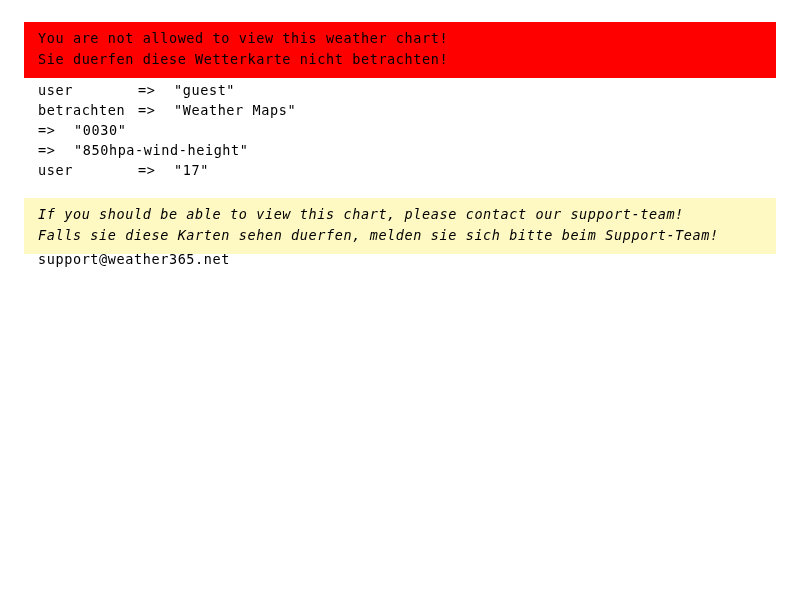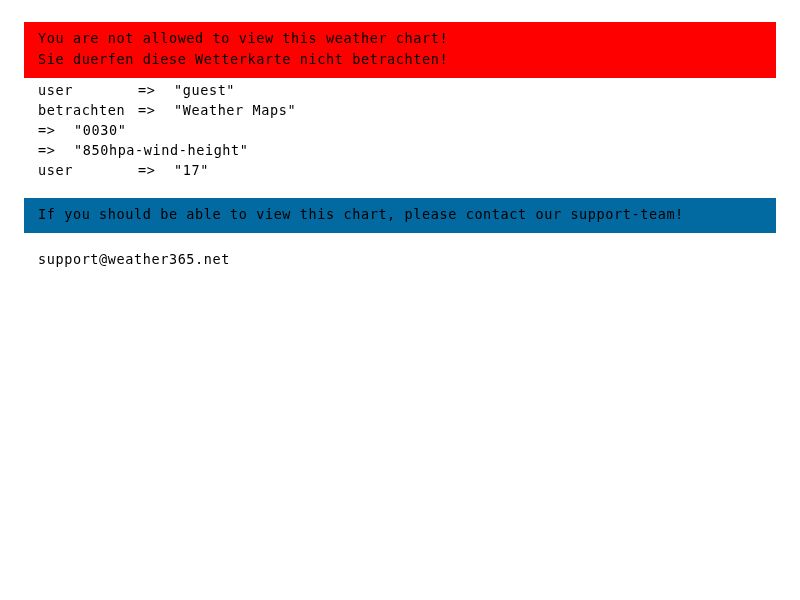--- a/index.html
+++ b/index.html
@@ -27,22 +27,23 @@
     box-sizing: border-box;
     padding: 6px 14px 8px 14px;
   }
   .banner-error {
     top: 22px;
     background: #ff0000;
     color: #000000;
   }
   .banner-ok {
     top: 198px;
-    background: #0369a1;
+    background: #fef9c3;
     color: #000000;
+    font-style: italic;
   }
   .banner-line {
     font-size: 13.5px;
     line-height: 21px;
     letter-spacing: 0.6px;
     white-space: pre;
   }
   .params {
     position: absolute;
     left: 38px;
@@ -112,19 +113,20 @@
     </div>
     <div class="param-row">
       <span class="param-key">user</span>
       <span class="param-arrow">=&gt;</span>
       <span class="param-val">"17"</span>
     </div>
   </div>
 
   <div class="banner banner-ok">
     <div class="banner-line">If you should be able to view this chart, please contact our support-team!</div>
+    <div class="banner-line">Falls sie diese Karten sehen duerfen, melden sie sich bitte beim Support-Team!</div>
   </div>
 
   <div class="footer">
     <span>support@weather365.net</span>
   </div>
 
 </div>
 
 </body></html>

